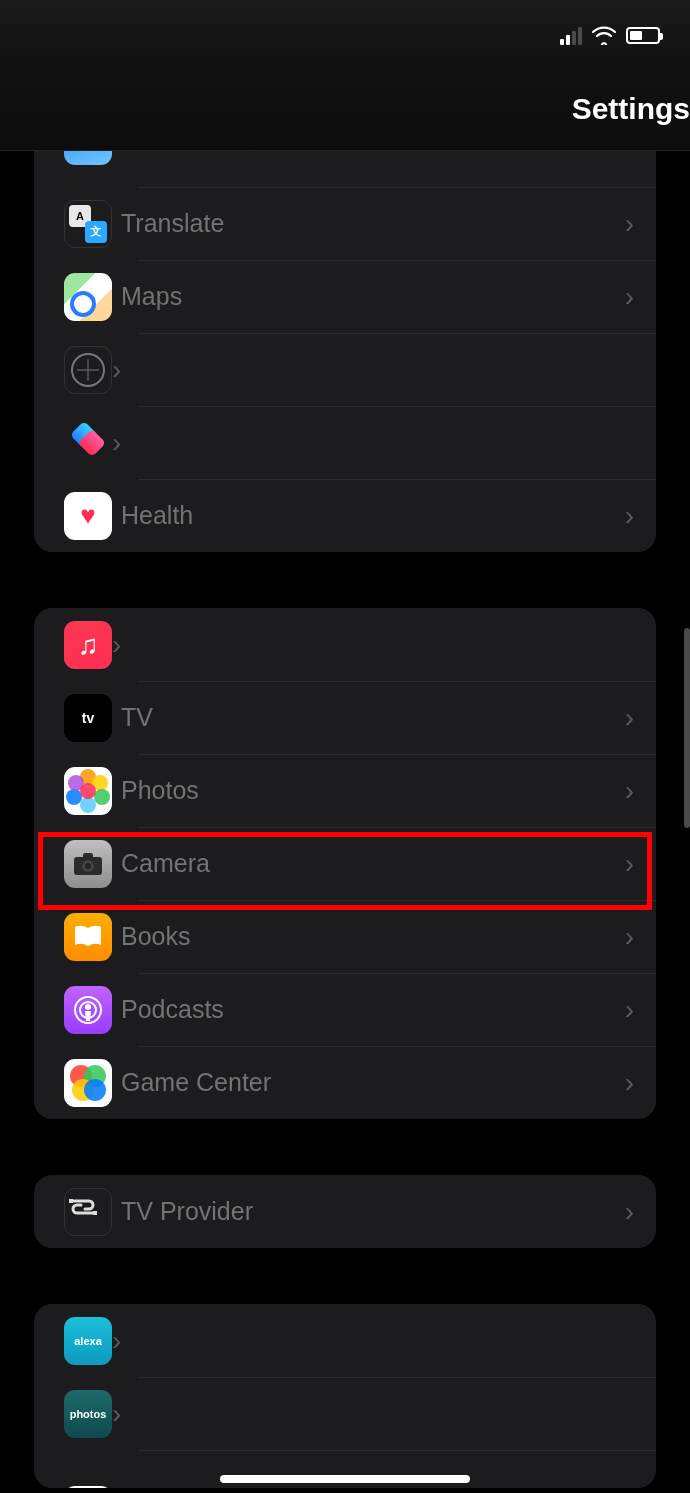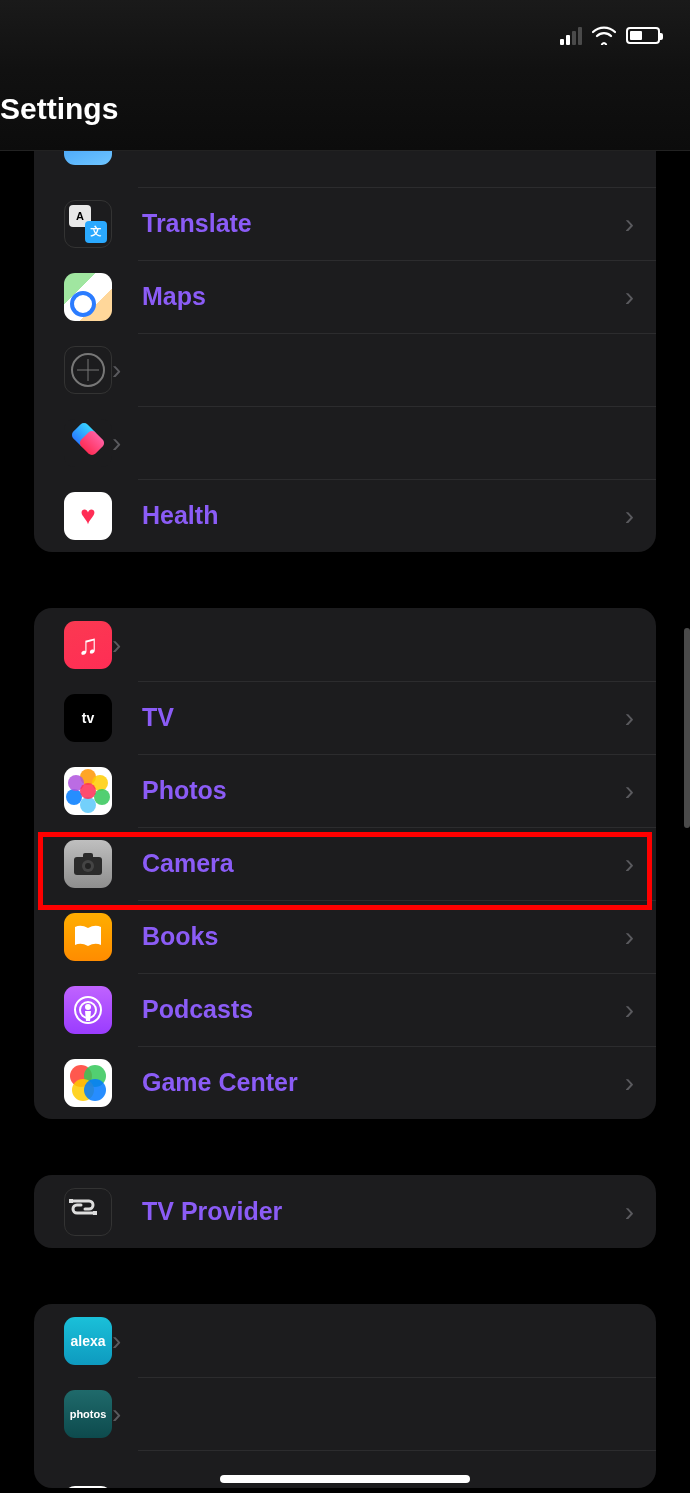--- a/index.html
+++ b/index.html
@@ -43,21 +43,21 @@
     padding: 2px;
   }
   .battery::after {
     content:""; position:absolute; right:-5px; top:4px;
     width:3px; height:7px; background:#fff; border-radius:0 2px 2px 0;
   }
   .battery .fill { background:#fff; height:100%; width:45%; border-radius:1px; }
 
   .header-title {
     background: linear-gradient(180deg, #111 0%, #0c0c0c 100%);
-    text-align: left;
+    text-align: right;
     font-size: 30px;
     font-weight: 600;
     padding: 22px 0 24px;
     border-bottom: 1px solid #222;
   }
 
   .content {
     height: calc(1493px - 70px - 80px);
     overflow: hidden;
     padding: 0 34px;
@@ -94,24 +94,24 @@
   .row.partial-bottom .next-icon { margin-top:22px; }
 
   .app-icon {
     width: 48px; height: 48px; border-radius: 11px;
     flex-shrink: 0;
     display:flex; align-items:center; justify-content:center;
     font-size: 22px; font-weight:600;
     position:relative; overflow:hidden;
   }
   .label {
-    margin-left: 30px;
+    margin-left: 9px;
     font-size: 25px;
-    font-weight: 700;
-    color: #8b5cf6;
+    font-weight: 400;
+    color: #737373;
     flex: 1;
   }
   .chevron {
     color: #5a5a5e;
     font-size: 28px;
     font-weight: 300;
   }
 
   .highlight-box {
     position: absolute;
@@ -139,21 +139,21 @@
   .ic-shortcuts{background:#1c1c1e;}
   .ic-health{background:#fff;}
   .ic-music{background:linear-gradient(160deg,#fb3951,#ff2d55);}
   .ic-tv{background:#000;color:#fff;font-size:14px;}
   .ic-photos{background:#fff;}
   .ic-camera{background:linear-gradient(#bfbfbf,#8e8e8e);}
   .ic-books{background:linear-gradient(#ffae00,#ff8c00);}
   .ic-podcasts{background:linear-gradient(#c063ff,#9a3cff);}
   .ic-gamecenter{background:#fff;}
   .ic-tvprovider{background:#1c1c1e;border:1px solid #333;}
-  .ic-alexa{background:linear-gradient(#1ac0d9,#0e9abf);color:#fff;font-size:14px;font-weight:700;}
+  .ic-alexa{background:linear-gradient(#1ac0d9,#0e9abf);color:#fff;font-size:11px;font-weight:700;}
   .ic-amazonphotos{background:linear-gradient(#1f6a6b,#0d4a4d);color:#fff;font-size:11px;font-weight:700;}
   .ic-next{background:#fff;}
 
   .heart{color:#ff2d55;font-size:26px;}
   .note{color:#fff;font-size:28px;}
   .flower{
     position:relative;width:100%;height:100%;
   }
   .flower span{
     position:absolute;width:16px;height:16px;border-radius:50%;

